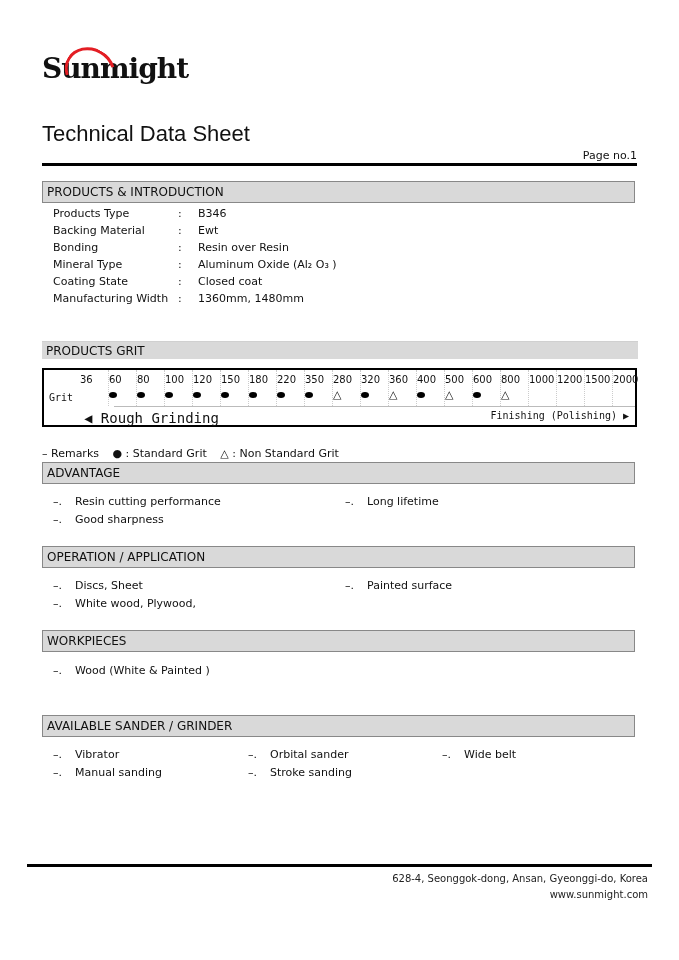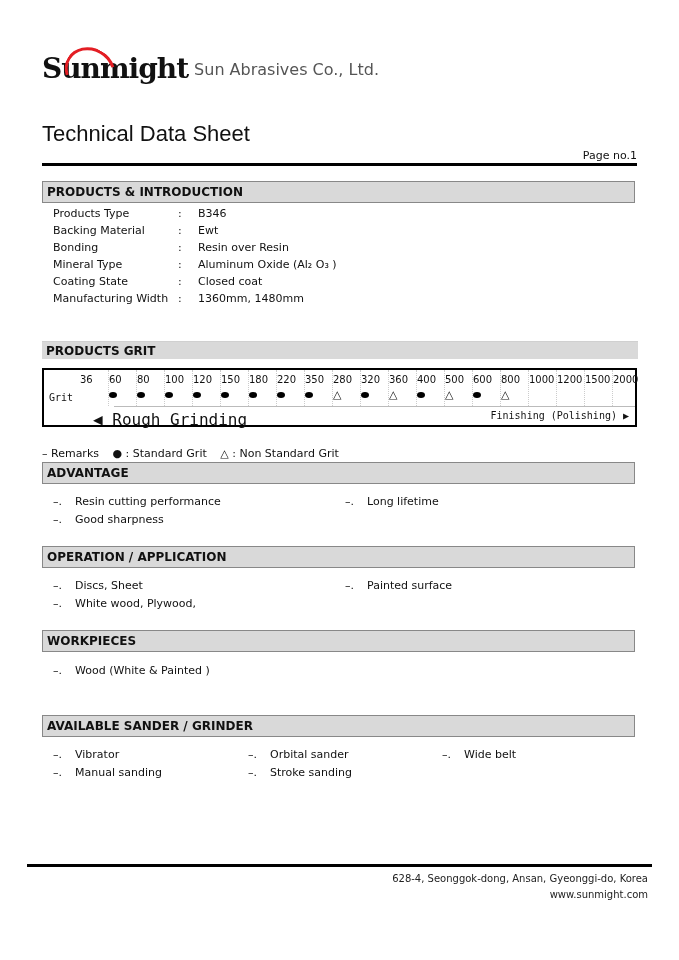--- a/index.html
+++ b/index.html
@@ -14,59 +14,58 @@
               border-radius: 50%; transform: rotate(30deg); }
   .logo-company { font-size: 16px; color: #555; margin-left: 6px; margin-bottom: 4px; line-height: 20px; }
 
   .doc-title { position: absolute; left: 42px; top: 121px; font-family: "Liberation Sans", sans-serif;
                font-size: 22px; color: #111; }
   .page-no { position: absolute; right: 42px; top: 149px; font-size: 11px; color: #111; }
   .title-rule { position: absolute; left: 42px; right: 42px; top: 163px; height: 3px; background: #000; }
 
   .section-bar { position: absolute; left: 42px; width: 593px; height: 22px; background: #d9d9d9;
                  border: 1px solid #888; box-sizing: border-box; font-size: 12px; line-height: 21px;
-                 padding-left: 4px; color: #111; font-weight: bold; }
+                 padding-left: 4px; color: #111; }
   .section-bar.flat { border: none; border-top: 1px solid #d0d0d0; }
 
   .spec-row { position: absolute; left: 53px; font-size: 11px; line-height: 14px; }
   .spec-label { position: absolute; left: 0; width: 125px; white-space: nowrap; }
   .spec-colon { position: absolute; left: 125px; }
   .spec-value { position: absolute; left: 145px; white-space: nowrap; }
 
   .grit-table { position: absolute; left: 42px; top: 368px; width: 595px; height: 59px;
                 border: 2px solid #000; box-sizing: border-box; font-size: 10px; }
   .grit-rowlabel { position: absolute; left: 5px; top: 22px; font-family: "DejaVu Sans Mono", monospace; font-size: 10px; }
   .grit-col { position: absolute; top: 0; width: 28px; height: 36px; text-align: left; border-left: 1px dotted #ccc; }
   .grit-col:first-child { border-left: none; }
   .grit-num { display: block; margin-top: 3px; line-height: 14px; }
   .grit-mark { display: block; line-height: 16px; height: 16px; }
   .dot { display: inline-block; width: 8px; height: 6px; background: #000; border-radius: 50%; vertical-align: middle; }
   .tri { font-size: 11px; }
   .grit-sep { position: absolute; left: 70px; right: 0; top: 36px; height: 1px; background: #bbb; }
-  .grit-rough { position: absolute; left: 40px; top: 40px; font-family: "DejaVu Sans Mono", monospace; font-size: 16px; margin-left: 9px; }
+  .grit-rough { position: absolute; left: 40px; top: 40px; font-family: "DejaVu Sans Mono", monospace; font-size: 14px; }
   .grit-finish { position: absolute; right: 6px; top: 40px; font-family: "DejaVu Sans Mono", monospace; font-size: 10px; }
 
   .remarks { position: absolute; left: 42px; top: 447px; font-size: 11px; white-space: nowrap; }
   .remarks span { margin-right: 10px; }
 
   .bullet { position: absolute; font-size: 11px; line-height: 14px; white-space: nowrap; }
   .bullet .dash { display: inline-block; width: 22px; }
 
   .footer-rule { position: absolute; left: 27px; right: 27px; top: 864px; height: 3px; background: #000; }
   .footer-addr { position: absolute; right: 31px; top: 871px; font-size: 10px; text-align: right; line-height: 16px; color: #222; }
 </style>
 </head>
 <body>
 
 <div class="logo">
   <span class="logo-brand">
     <span class="logo-arc"></span>
     <span>Sunmight</span>
   </span>
-  <span class="logo-company">Sun Abrasives Co., Ltd.</span>
 </div>
 
 <div class="doc-title">Technical Data Sheet</div>
 <div class="page-no">Page no.1</div>
 <div class="title-rule"></div>
 
 <div class="section-bar" style="top:181px;">PRODUCTS &amp; INTRODUCTION</div>
 
 <div class="spec-row" style="top:207px;">
   <span class="spec-label">Products Type</span>

